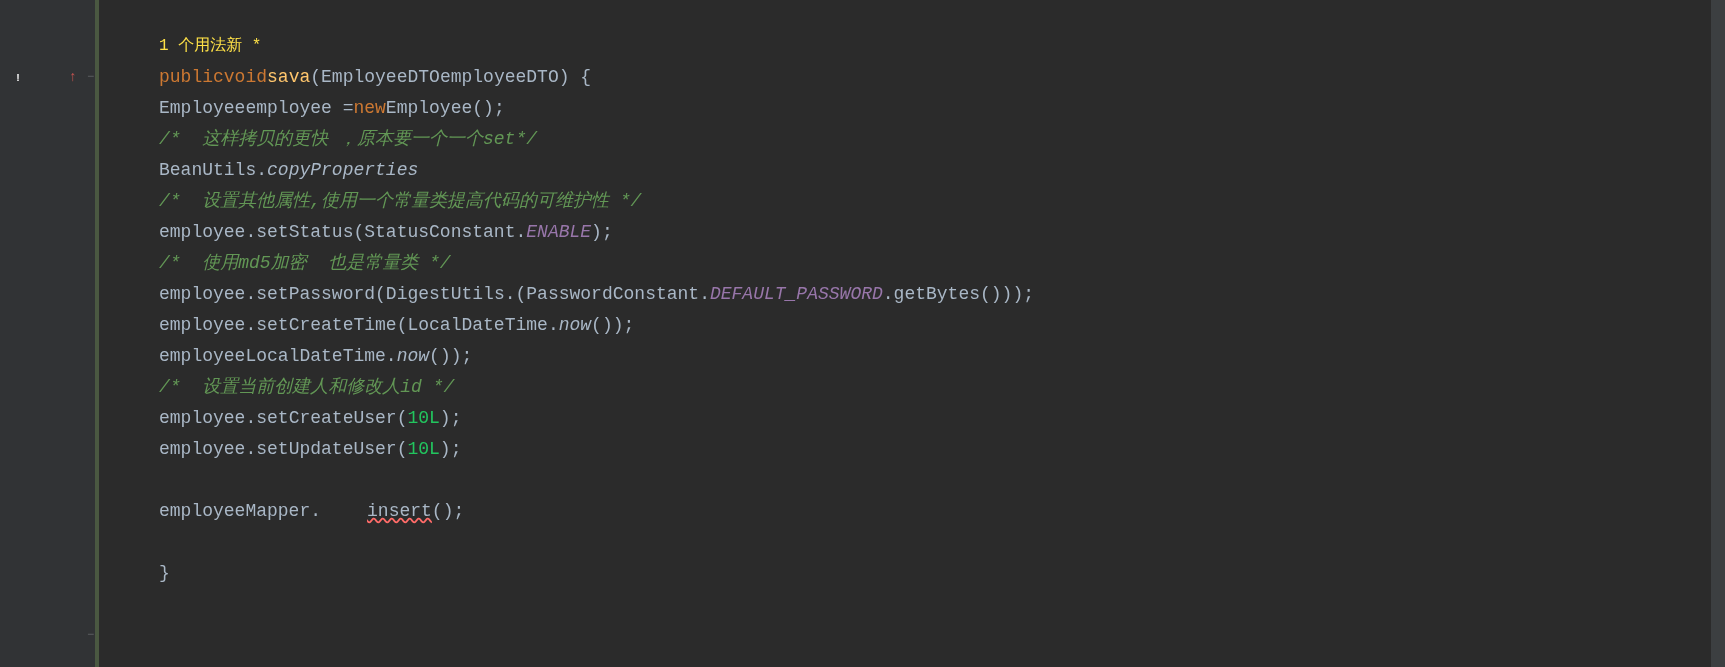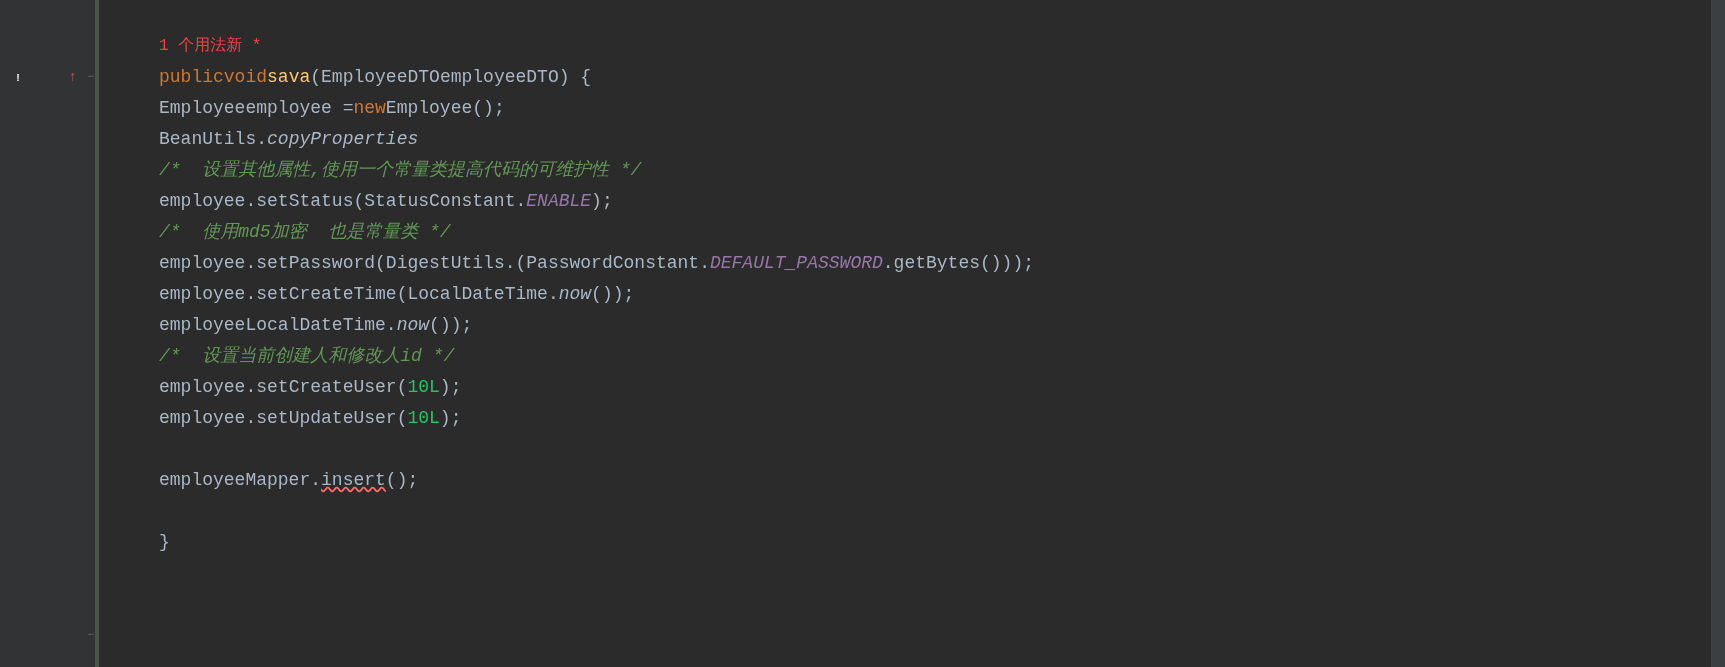--- a/index.html
+++ b/index.html
@@ -71,37 +71,38 @@
       height: 31px;
       padding-left: 60px;
       white-space: pre;
       display: flex;
       align-items: center;
     }
     .code-line.highlighted {
       background: #323232;
     }
     .hint-line {
-      color: #ef4444;
+      color: #fde047;
       font-size: 16px;
     }
     .keyword { color: #cc7832; }
     .method-decl { color: #ffc66d; }
     .type { color: #a9b7c6; }
     .identifier { color: #a9b7c6; }
     .comment { color: #629755; font-style: italic; }
     .number { color: #22c55e; }
     .constant { color: #9876aa; font-style: italic; }
     .static-method { font-style: italic; }
     .todo-tag { color: #a8c023; font-style: italic; }
     .error-underline { 
       border-bottom: 2px wavy #ff0000;
       text-decoration-line: underline;
       text-decoration-style: wavy;
       text-decoration-color: #ff6b68;
+      margin-left: 46px;
     }
     .fold-marker {
       position: absolute;
       right: 2px;
       color: #606366;
       font-size: 12px;
       cursor: pointer;
     }
     .scrollbar-area {
       width: 14px;
@@ -138,20 +139,21 @@
     <div class="gutter-line"></div>
     <div class="gutter-line"></div>
     <div class="gutter-line"></div>
   </div>
 
   <div class="code-area">
     <div class="code-line"></div>
     <div class="code-line hint-line">    <span>1 个用法</span>   <span>新 *</span></div>
     <div class="code-line">    <span class="keyword">public</span> <span class="keyword">void</span> <span class="method-decl">sava</span>(<span class="type">EmployeeDTO</span> <span class="identifier">employeeDTO</span><span>) {</span></div>
     <div class="code-line">        <span class="type">Employee</span> <span class="identifier">employee</span><span> =</span><span class="keyword">new</span> <span class="type">Employee</span><span>();</span></div>
+    <div class="code-line">        <span class="comment">/*  这样拷贝的更快 ，原本要一个一个set*/</span></div>
     <div class="code-line">        <span class="type">BeanUtils</span><span>.</span><span class="static-method">copyProperties</span></div>
     <div class="code-line">        <span class="comment">/*  设置其他属性,使用一个常量类提高代码的可维护性 */</span></div>
     <div class="code-line">        <span class="identifier">employee</span><span>.setStatus(</span><span class="type">StatusConstant</span><span>.</span><span class="constant">ENABLE</span><span>);</span></div>
     <div class="code-line">        <span class="comment">/*  使用md5加密  也是常量类 */</span></div>
     <div class="code-line">        <span class="identifier">employee</span><span>.setPassword(</span><span class="type">DigestUtils</span><span>.</span><span>(</span><span class="type">PasswordConstant</span><span>.</span><span class="constant">DEFAULT_PASSWORD</span><span>.getBytes()));</span></div>
     <div class="code-line">        <span class="identifier">employee</span><span>.setCreateTime(</span><span class="type">LocalDateTime</span><span>.</span><span class="static-method">now</span><span>());</span></div>
     <div class="code-line">        <span class="identifier">employee</span><span class="type">LocalDateTime</span><span>.</span><span class="static-method">now</span><span>());</span></div>
     <div class="code-line">        <span class="comment">/*  设置当前创建人和修改人id */</span></div>
     <div class="code-line">        <span class="identifier">employee</span><span>.setCreateUser(</span><span class="number">10L</span><span>);</span></div>
     <div class="code-line">        <span class="identifier">employee</span><span>.setUpdateUser(</span><span class="number">10L</span><span>);</span></div>

